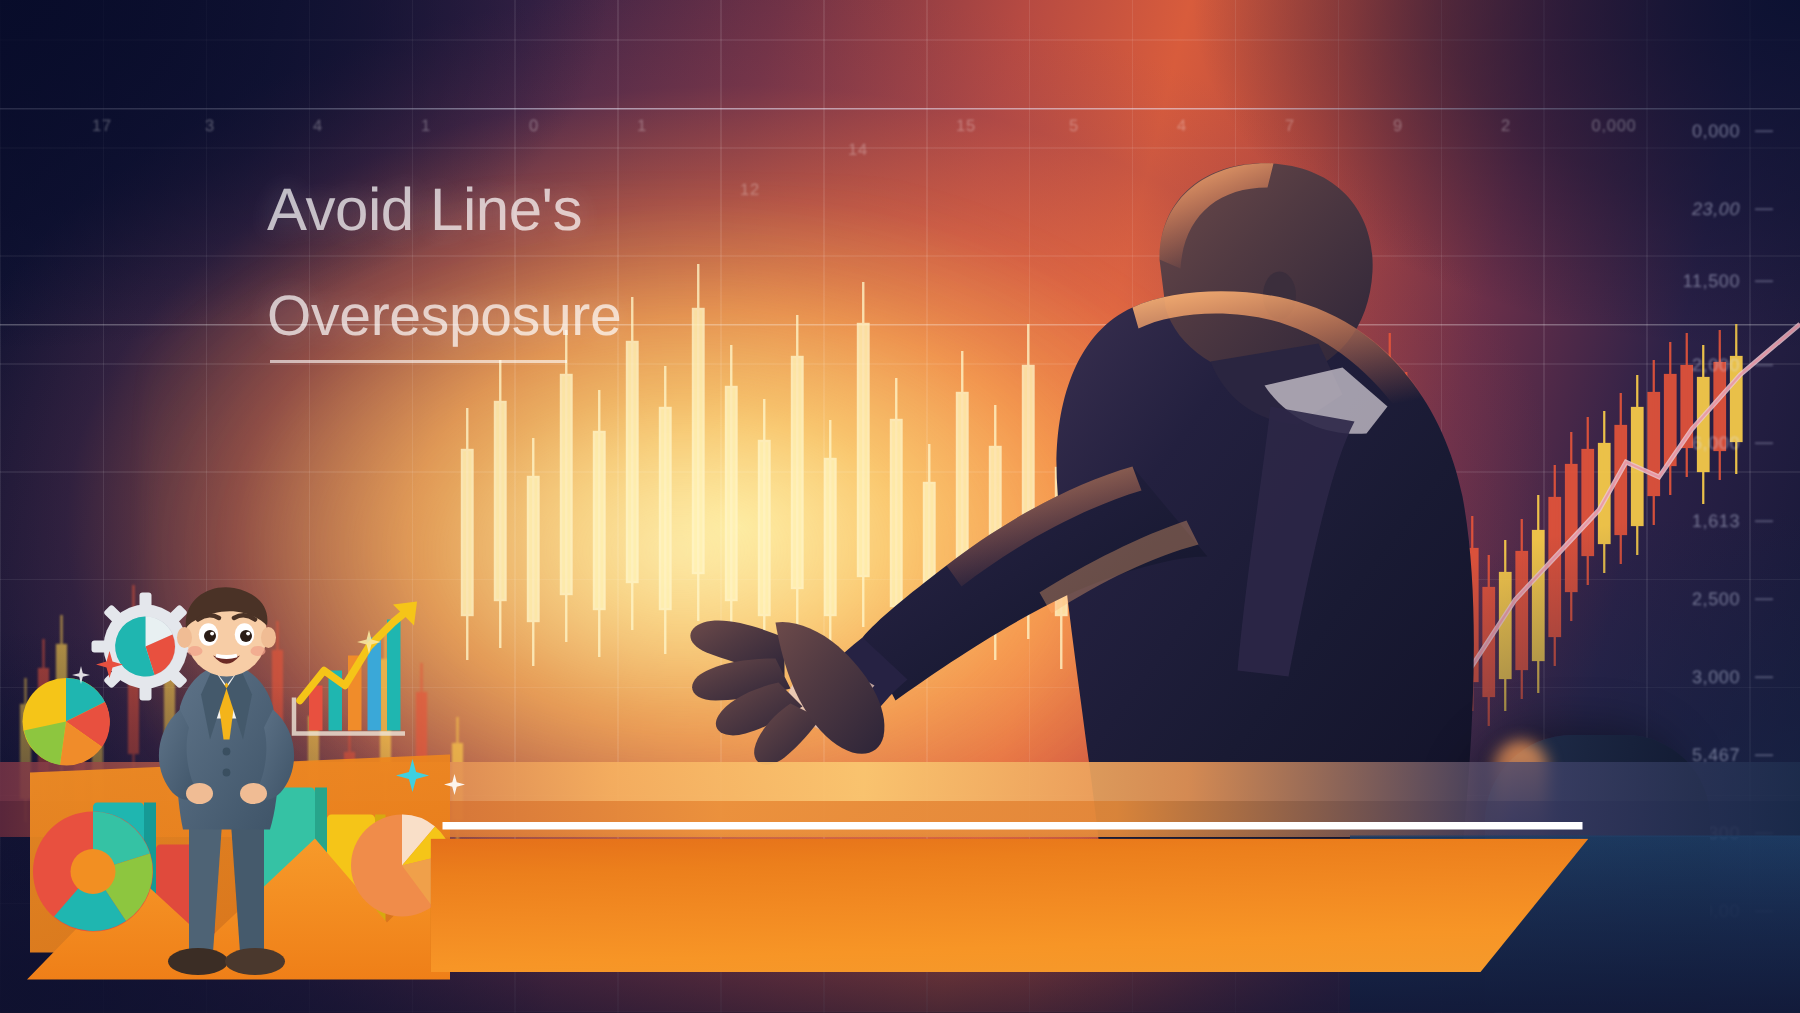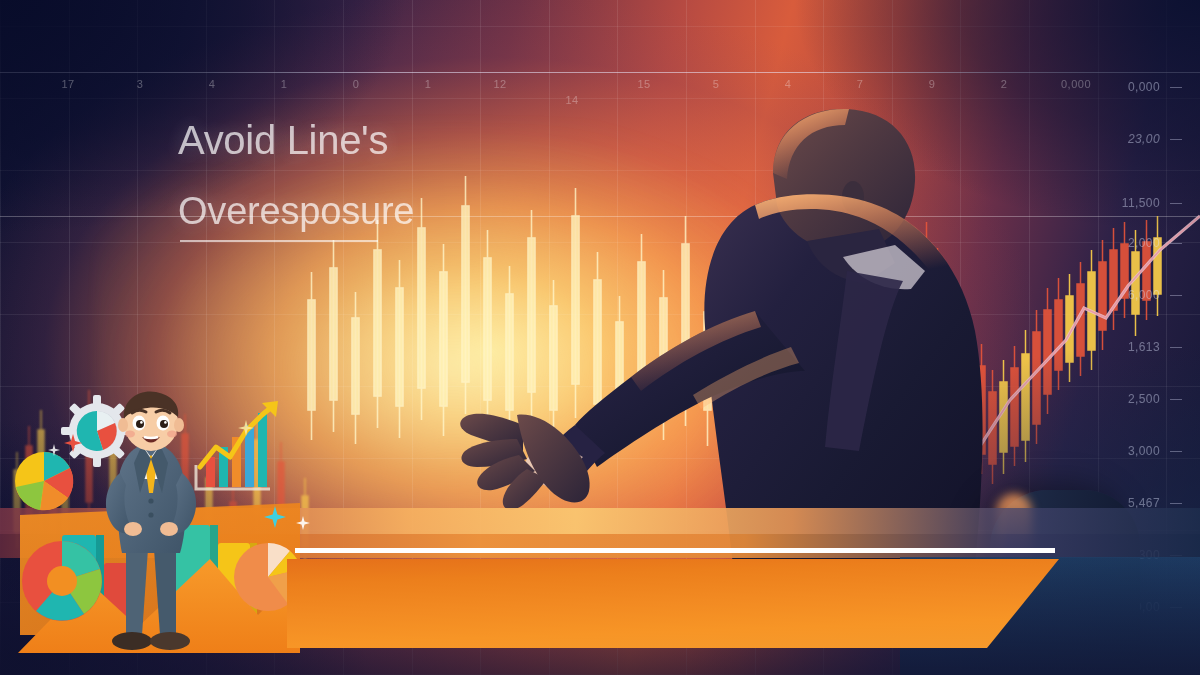--- a/index.html
+++ b/index.html
@@ -302,35 +302,35 @@
   <div class="wm wm-2">Overesposure</div>
   <div class="wm-underline"></div>
 
   <div class="top-axis">
       <span style="left: 68px;">17</span>
       <span style="left: 140px;">3</span>
       <span style="left: 212px;">4</span>
       <span style="left: 284px;">1</span>
       <span style="left: 356px;">0</span>
       <span style="left: 428px;">1</span>
-      <span style="left: 500px;">12</span>
+      <span style="left: 500px; margin-top: 43px;">12</span>
       <span style="left: 572px; margin-top: 16px;">14</span>
       <span style="left: 644px;">15</span>
       <span style="left: 716px;">5</span>
       <span style="left: 788px;">4</span>
       <span style="left: 860px;">7</span>
       <span style="left: 932px;">9</span>
       <span style="left: 1004px;">2</span>
       <span style="left: 1076px;">0,000</span>
     </div>
 
   <div class="right-axis">
       <span style="top: 80px;">0,000</span>
       <span style="top: 132px; font-style: italic;">23,00</span>
-      <span style="top: 196px;">11,500</span>
+      <span style="top: 180px;">11,500</span>
       <span style="top: 236px;">2,000</span>
       <span style="top: 288px;">6,000</span>
       <span style="top: 340px;">1,613</span>
       <span style="top: 392px;">2,500</span>
       <span style="top: 444px;">3,000</span>
       <span style="top: 496px;">5,467</span>
       <span style="top: 548px;">6,300</span>
       <span style="top: 600px;">250,00</span>
     </div>
 

